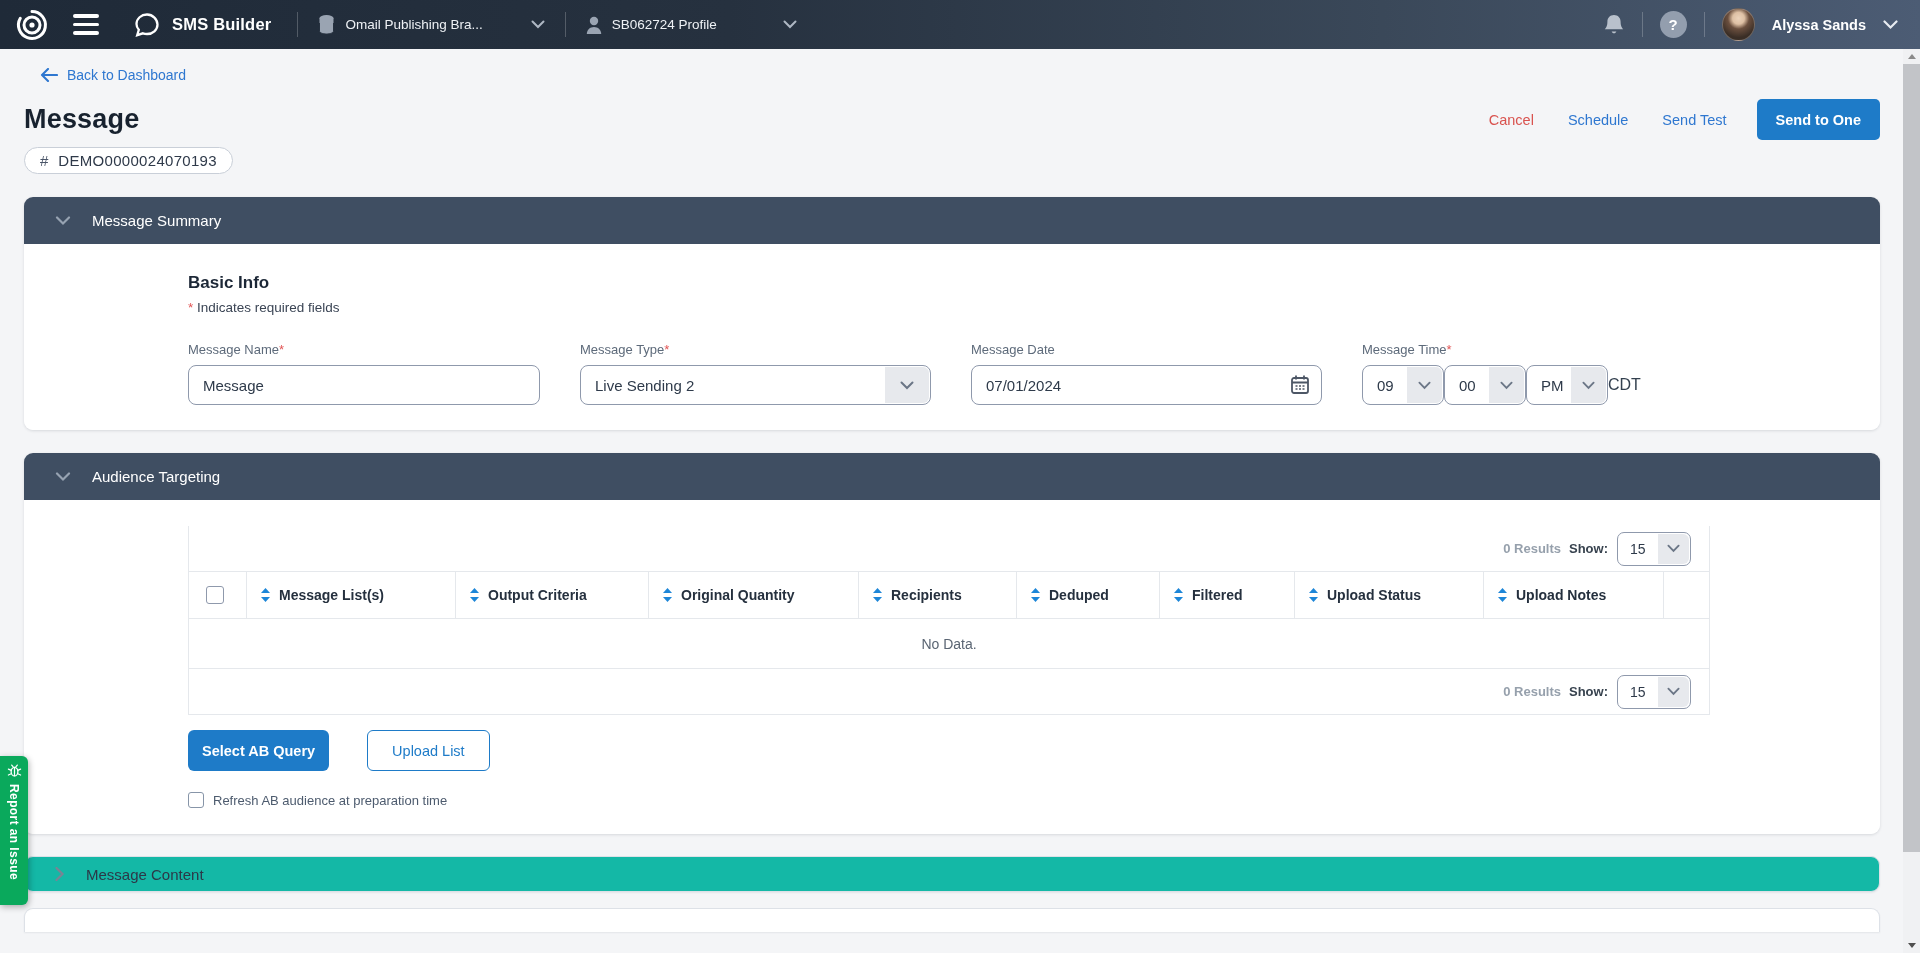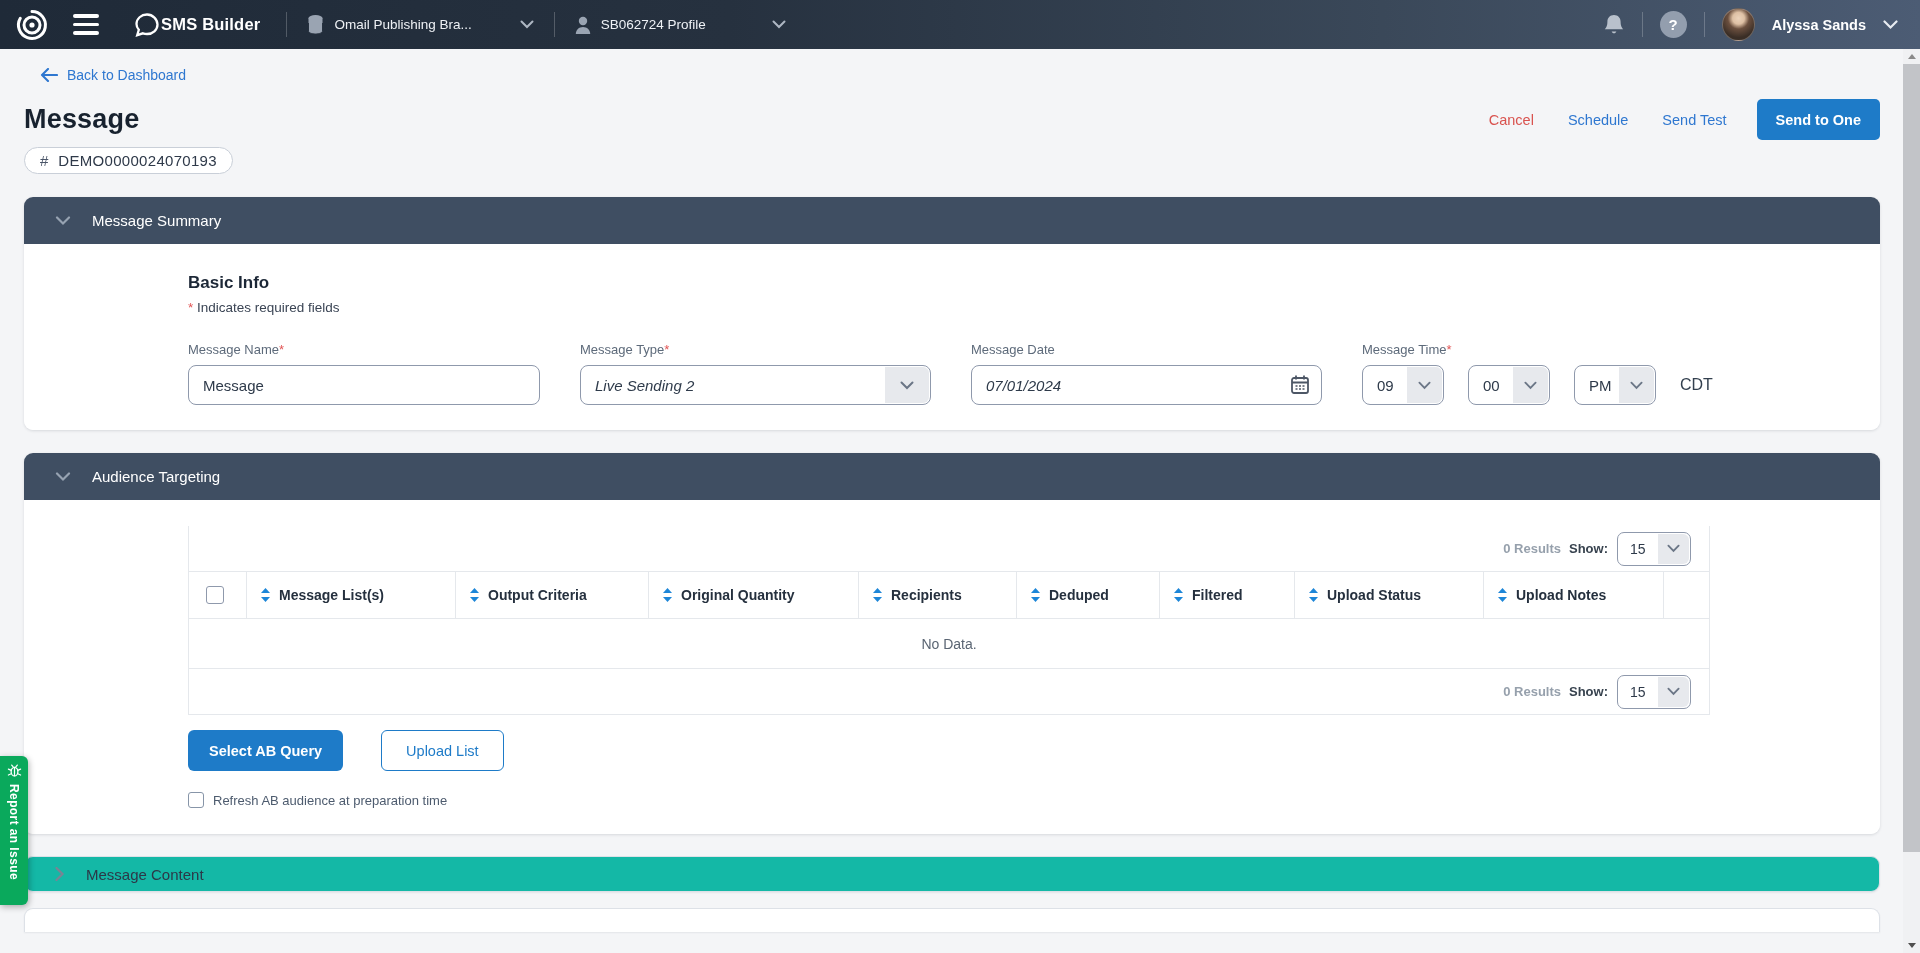--- a/index.html
+++ b/index.html
@@ -14,21 +14,21 @@
   
   .nav {
     height:49px; display:flex; align-items:center;
     background:linear-gradient(90deg,#1f2a38 0%,#26313f 38%,#3a4859 72%,#4c5c74 100%);
     padding:0 22px 0 13px; position:relative; z-index:30;
   }
   .nav-divider { width:1px; height:25px; background:rgba(255,255,255,.22); }
   .logo-btn { width:38px; height:38px; display:flex; align-items:center; justify-content:center; cursor:pointer; margin-right:22px; }
   .hamburger { width:26px; display:flex; flex-direction:column; gap:5px; cursor:pointer; margin-right:34px; }
   .hamburger span { height:3.5px; background:#fff; border-radius:2px; }
-  .app-brand { display:flex; align-items:center; margin-right:26px; }
+  .app-brand { display:flex; align-items:center; gap:11px; margin-right:26px; }
   .app-name { color:#fff; font-size:16.5px; font-weight:700; letter-spacing:.2px; }
   .nav-select { display:flex; align-items:center; gap:10px; padding:0 20px; cursor:pointer; color:#eef1f5; font-size:13.5px; }
   .nav-select .chev { margin-left:38px; }
   .nav-right { margin-left:auto; display:flex; align-items:center; gap:17px; }
   .icon-btn { cursor:pointer; display:flex; align-items:center; justify-content:center; }
   .help-circle { width:27px; height:27px; border-radius:50%; background:#939eae; color:#fff; font-size:15px; font-weight:700; display:flex; align-items:center; justify-content:center; cursor:pointer; }
   .avatar { width:33px; height:33px; border-radius:50%; cursor:pointer;
     background:
       radial-gradient(circle at 50% 30%, #ecd3bb 0%, #dec0a4 22%, #6b4f3e 40%, #3a2e26 72%),
       #3a2e26;
@@ -73,35 +73,35 @@
   .summary-body { padding:29px 40px 25px 164px; }
   .section-heading { font-size:17px; font-weight:700; color:#1c2736; }
   .req-note { margin-top:7px; font-size:13.5px; color:#3a4454; }
   .red-star { color:#e25555; }
   .fields-row { margin-top:27px; display:flex; gap:40px; }
   .field-label { font-size:13px; color:#5d6a7a; margin-bottom:8px; }
   .text-input {
     height:40px; border:1px solid #8f99ac; border-radius:8px; background:#fff;
     font-family:inherit; font-size:15px; color:#2e3a4a; padding:0 14px; outline:none;
   }
-  .w352 { width:352px; } .w351 { width:351px;font-style:italic; }
+  .w352 { width:352px; } .w351 { width:351px; }
   .select {
     position:relative; height:40px; border:1px solid #8f99ac; border-radius:8px; background:#fff;
     display:flex; align-items:center; padding-left:14px; font-size:15px; color:#2e3a4a; cursor:pointer;
   }
   .select .chev-box {
     position:absolute; top:1px; bottom:1px; right:1px; width:44px;
     background:#e7e9ed; border-radius:0 6px 6px 0;
     display:flex; align-items:center; justify-content:center;
   }
   .select.small { width:82px; }
   .select.small .chev-box { width:35px; }
   .date-field { position:relative; }
   .date-field .cal-icon { position:absolute; right:12px; top:9px; }
-  .time-group { display:flex; gap:24px; align-items:center;text-align:center; }
+  .time-group { display:flex; align-items:center;text-align:center; }
   .tz { font-size:16px; color:#33404f; margin-left:0px; }
 
   
   .audience-body { padding:26px 40px 26px 164px; }
   .table-wrap { width:1522px; border:1px solid #e5e8ec; border-top:none; }
   .pager-row { height:45px; display:flex; align-items:center; justify-content:flex-end; padding-right:18px; }
   .results-text { font-size:13px; font-weight:700; color:#96a0ac; }
   .show-label { font-size:13px; font-weight:700; color:#38434f; margin:0 9px 0 8px; }
   .select.show-select { width:74px; height:34px; border-radius:7px; font-size:14px; padding-left:12px; }
   .select.show-select .chev-box { width:31px; }
@@ -109,21 +109,21 @@
   .th { display:flex; align-items:center; gap:8px; padding-left:13px; border-left:1px solid #e5e8ec;
         font-size:14px; font-weight:700; color:#25303e; cursor:pointer; }
   .th-check { border-left:none; width:57px; padding-left:17px; cursor:default; }
   .c1{width:209px}.c2{width:193px}.c3{width:210px}.c4{width:158px}
   .c5{width:143px}.c6{width:135px}.c7{width:189px}.c8{width:180px}
   .th-empty { flex:1; cursor:default; }
   .checkbox { width:18px; height:18px; border:1.5px solid #8f99ac; border-radius:3px; background:#fff; cursor:pointer; }
   .no-data { height:50px; display:flex; align-items:center; justify-content:center;
              color:#5a6573; font-size:14px; border-bottom:1px solid #e5e8ec; }
   .btn-row { margin-top:15px; display:flex; gap:38px; align-items:center; }
-  .btn-solid { height:41px; padding:0 21px; background:#1e7bc8; color:#fff; border:none; border-radius:6px;
+  .btn-solid { height:41px; padding:0 14px; background:#1e7bc8; color:#fff; border:none; border-radius:6px;
                font-family:inherit; font-size:14.5px; font-weight:600; cursor:pointer; }
   .btn-outline { height:41px; padding:0 24px; background:#fff; color:#1e7bc8; border:1px solid #1e7bc8;
                  border-radius:6px; font-family:inherit; font-size:14.5px; cursor:pointer; }
   .refresh-row { margin-top:21px; display:flex; align-items:center; gap:9px; }
   .small-check { width:16px; height:16px; border:1.5px solid #8795a8; border-radius:3px; background:#fff; cursor:pointer; }
   .refresh-label { font-size:13px; color:#4d5b6e; cursor:pointer; }
 
   
   .collapsed-panel {
     margin-top:22px; height:36px; background:#14b8a6; border:1px solid #dde1e7; border-radius:9px;

